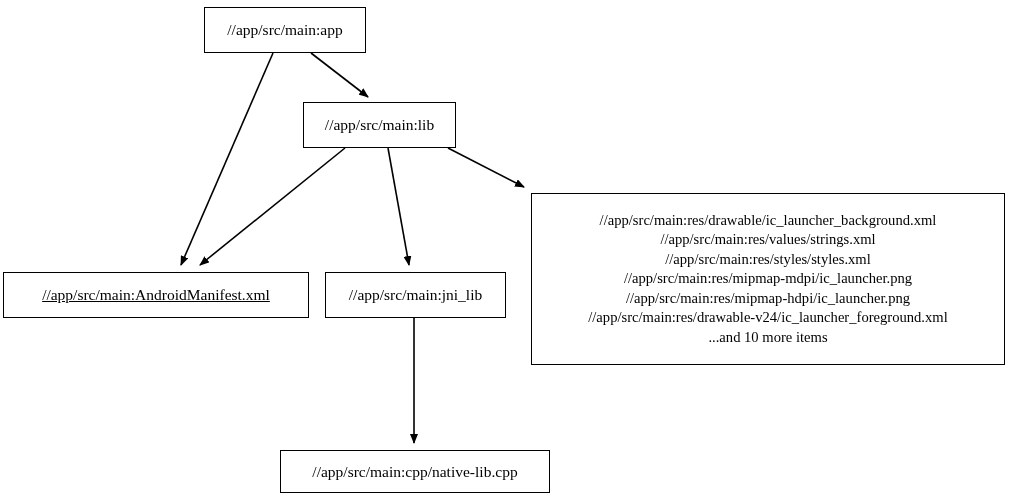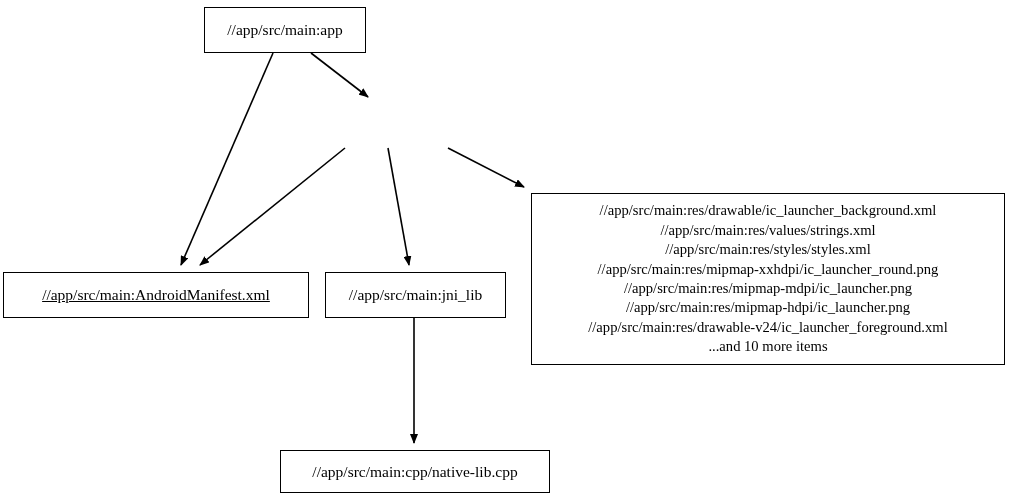--- a/index.html
+++ b/index.html
@@ -96,35 +96,37 @@
 
     <path d="M448,148 L524,187" fill="none" stroke="#000000" stroke-width="1.6" marker-end="url(#arrowhead)"></path>
 
     <path d="M414,318 L414,443" fill="none" stroke="#000000" stroke-width="1.6" marker-end="url(#arrowhead)"></path>
   </svg>
 
   <div class="node" id="node-app">
     <span class="node-label">//app/src/main:app</span>
   </div>
 
+  <div class="node" id="node-lib">
+    <span class="node-label">//app/src/main:lib</span>
+  </div>
 
   <div class="node" id="node-manifest">
     <span class="node-label">//app/src/main:AndroidManifest.xml</span>
   </div>
 
   <div class="node" id="node-jni">
     <span class="node-label">//app/src/main:jni_lib</span>
   </div>
 
   <div class="node node-multiline" id="node-res">
     <span class="multiline-list" id="res-group-lines">
         <span class="line">//app/src/main:res/drawable/ic_launcher_background.xml</span>
         <span class="line">//app/src/main:res/values/strings.xml</span>
         <span class="line">//app/src/main:res/styles/styles.xml</span>
-        <span class="line">//app/src/main:res/mipmap-xxhdpi/ic_launcher_round.png</span>
         <span class="line">//app/src/main:res/mipmap-mdpi/ic_launcher.png</span>
         <span class="line">//app/src/main:res/mipmap-hdpi/ic_launcher.png</span>
         <span class="line">//app/src/main:res/drawable-v24/ic_launcher_foreground.xml</span>
         <span class="line">...and 10 more items</span>
       </span>
   </div>
 
   <div class="node" id="node-cpp">
     <span class="node-label">//app/src/main:cpp/native-lib.cpp</span>
   </div>

